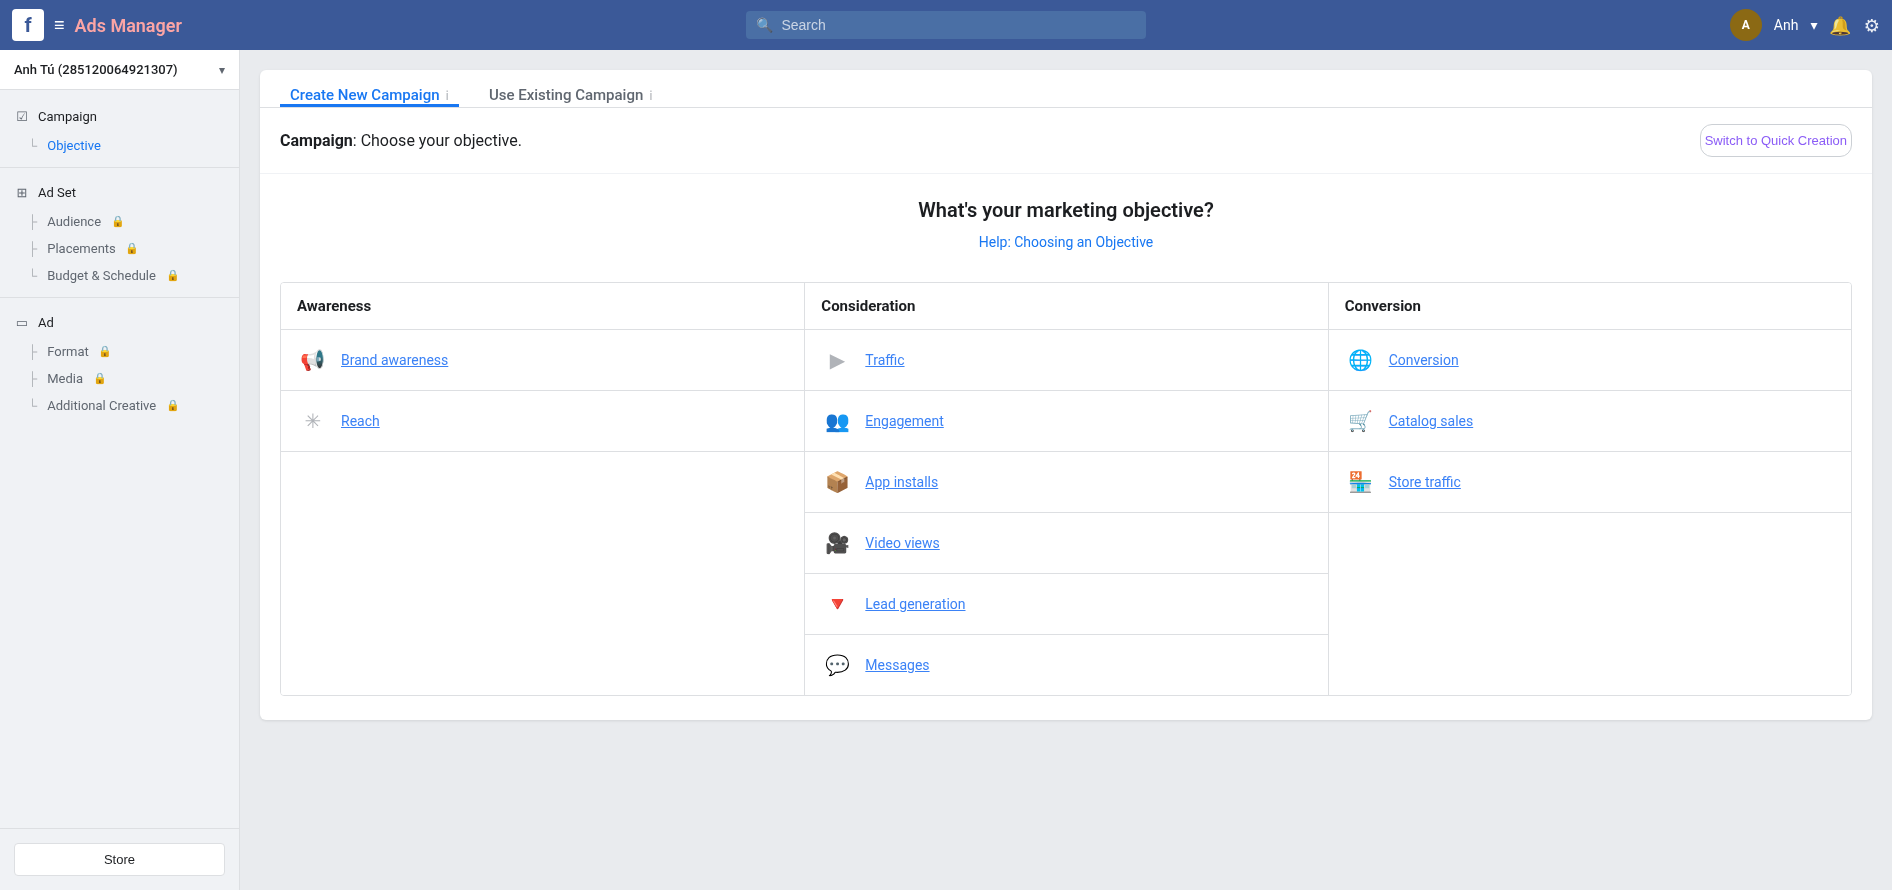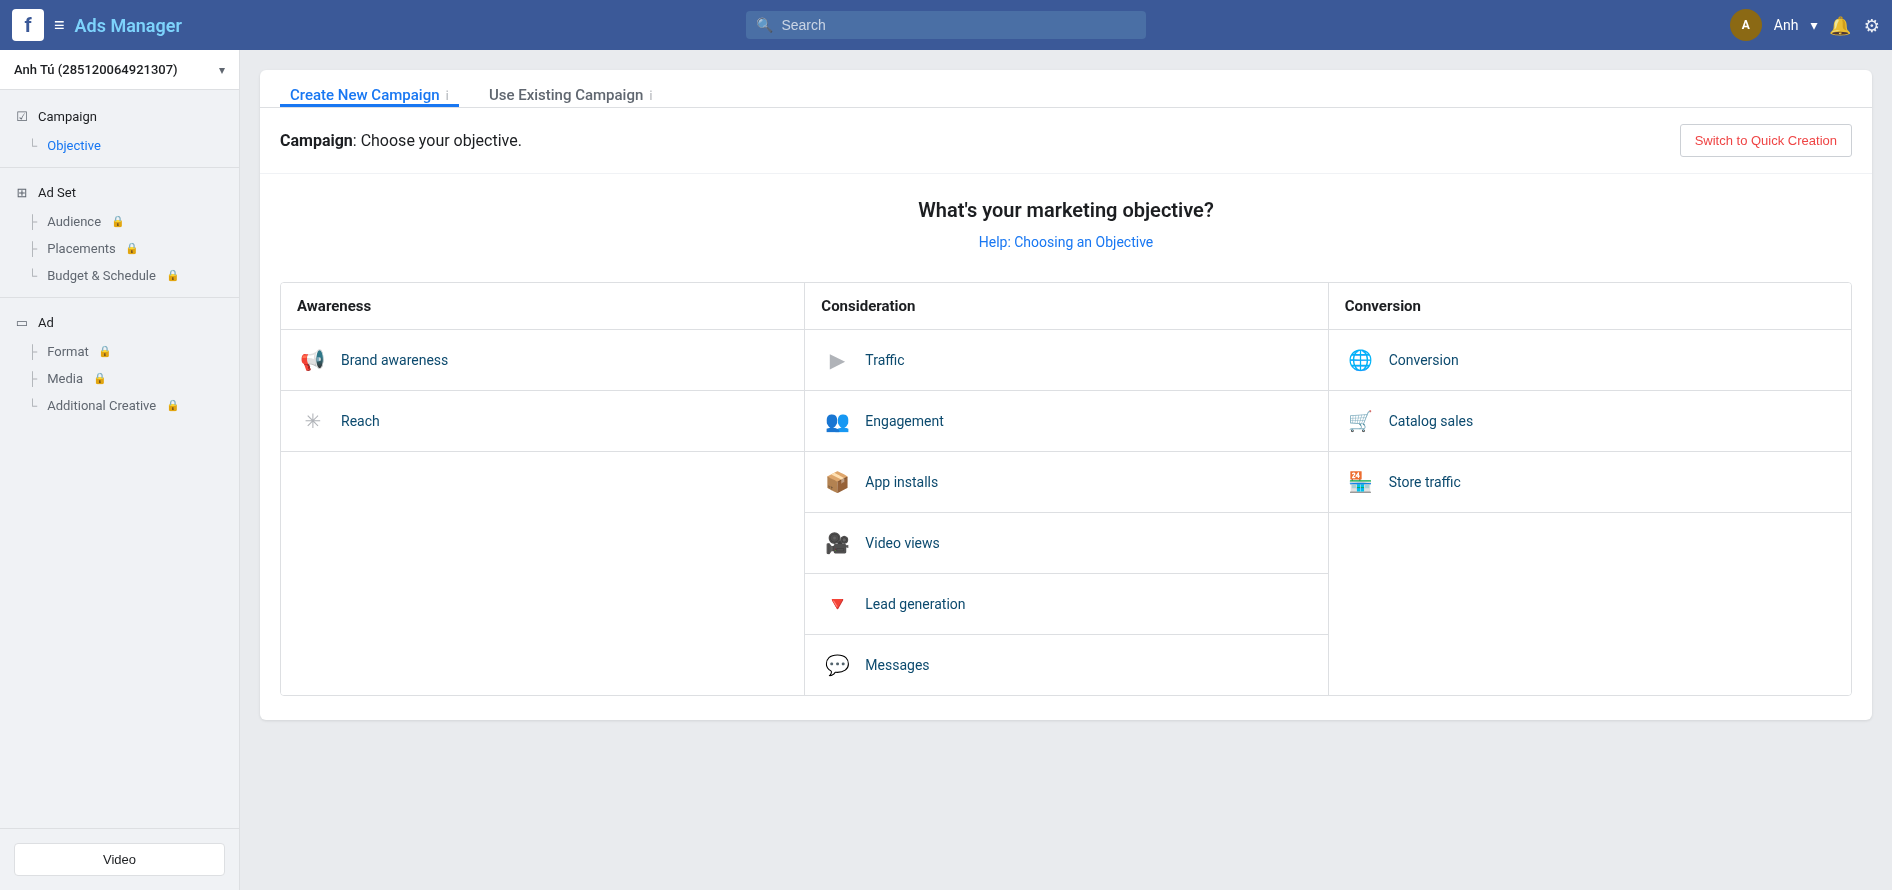--- a/index.html
+++ b/index.html
@@ -13,21 +13,21 @@
       align-items: center;
       padding: 0 12px;
       color: white;
       position: fixed;
       top: 0; left: 0; right: 0;
       z-index: 100;
     }
     .top-nav-left { display: flex; align-items: center; gap: 10px; flex: 1; }
     .fb-logo { width: 32px; height: 32px; background: white; border-radius: 4px; display: flex; align-items: center; justify-content: center; color: #3b5998; font-weight: bold; font-size: 20px; }
     .hamburger { font-size: 18px; cursor: pointer; color: white; }
-    .app-title { font-size: 18px; font-weight: 600; color: #7dd3fc; }
+    .app-title { font-size: 18px; font-weight: 600; color: #fca5a5; }
     .top-nav-center { flex: 2; display: flex; justify-content: center; }
     .search-bar { display: flex; align-items: center; background: #4a6fa5; border-radius: 4px; padding: 6px 10px; width: 400px; gap: 8px; }
     .search-bar input { background: transparent; border: none; outline: none; color: white; font-size: 14px; flex: 1; }
     .search-bar input::placeholder { color: rgba(255,255,255,0.7); }
     .search-icon { color: rgba(255,255,255,0.7); font-size: 14px; }
     .top-nav-right { flex: 1; display: flex; align-items: center; justify-content: flex-end; gap: 12px; }
     .nav-avatar { width: 32px; height: 32px; border-radius: 50%; background: #8b6914; display: flex; align-items: center; justify-content: center; color: white; font-size: 12px; font-weight: bold; }
     .nav-username { color: white; font-size: 14px; display: flex; align-items: center; gap: 12px; cursor: pointer; }
     .nav-icon { color: rgba(255,255,255,0.9); font-size: 18px; cursor: pointer; }
 
@@ -58,36 +58,36 @@
     
     .tabs { display: flex; border-bottom: 1px solid #dddfe2; padding: 0 20px; }
     .tab { padding: 16px 10px 0; font-size: 15px; font-weight: 500; cursor: pointer; color: #606770; border-bottom: 3px solid transparent; margin-right: 20px; display: flex; align-items: center; gap: 6px; }
     .tab.active { color: #1877f2; border-bottom-color: #1877f2; }
     .tab-info { font-size: 13px; color: #b0b3b8; }
 
     
     .campaign-header { padding: 16px 20px; display: flex; align-items: center; justify-content: space-between; border-bottom: 1px solid #f0f2f5; }
     .campaign-title { font-size: 16px; }
     .campaign-title strong { font-weight: 700; }
-    .switch-btn { padding: 8px 14px; border: 1px solid #ccd0d5; border-radius: 3px; background: white; cursor: pointer; font-size: 13px; color: #ef4444; }
+    .switch-btn { padding: 8px 4px; border: 1px solid #ccd0d5; border-radius: 12px; background: white; cursor: pointer; font-size: 13px; color: #8b5cf6; }
 
     
     .objective-section { padding: 24px 20px; }
     .objective-question { font-size: 20px; font-weight: 600; color: #1c1e21; margin-bottom: 4px; display: flex; align-items: center; gap: 12px; flex-direction: column; }
     .help-link { font-size: 14px; font-weight: 400; color: #1877f2; cursor: pointer; }
 
     
     .objective-grid { display: grid; grid-template-columns: 1fr 1fr 1fr; border: 1px solid #dddfe2; border-radius: 4px; overflow: hidden; margin-top: 32px; }
     .grid-col { display: flex; flex-direction: column; }
     .grid-col + .grid-col { border-left: 1px solid #dddfe2; }
     .col-header { padding: 14px 16px; font-size: 15px; font-weight: 700; color: #1c1e21; border-bottom: 1px solid #dddfe2; background: white; }
     .objective-item { display: flex; align-items: center; gap: 12px; padding: 14px 16px; border-bottom: 1px solid #dddfe2; cursor: pointer; background: white; min-height: 60px; }
     .objective-item:last-child { border-bottom: none; }
     .obj-icon { width: 32px; height: 32px; display: flex; align-items: center; justify-content: center; flex-shrink: 0; color: #b0b3b8; font-size: 20px; }
-    .obj-label { font-size: 14px; color: #0c4a6e; }
+    .obj-label { font-size: 14px; color: #3b82f6; text-decoration: underline; }
     .empty-cell { flex: 1; background: white; }
   </style>
 </head>
 <body>
 
 <nav class="top-nav">
   <div class="top-nav-left">
     <div class="fb-logo">
       <span>f</span>
     </div>
@@ -177,21 +177,21 @@
         </div>
         <div class="tree-item">
           <span class="tree-line">└</span>
           <span>Additional Creative</span>
           <span class="lock-icon">🔒</span>
         </div>
       </div>
     </div>
 
     <div class="sidebar-bottom">
-      <button class="close-btn">Video</button>
+      <button class="close-btn">Store</button>
     </div>
   </aside>
 
   <main class="main-content">
     <div class="campaign-card">
 
       <div class="tabs">
         <div class="tab active">
           <span>Create New Campaign</span>
           <span class="tab-info">ℹ</span>

